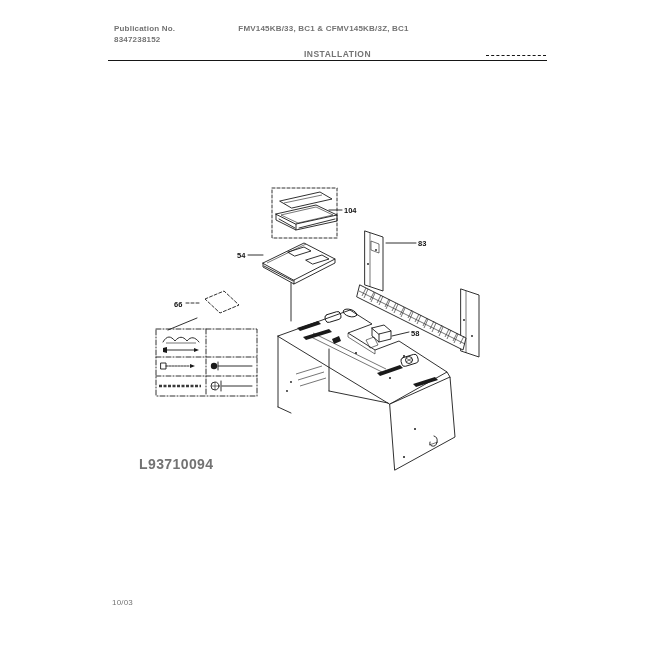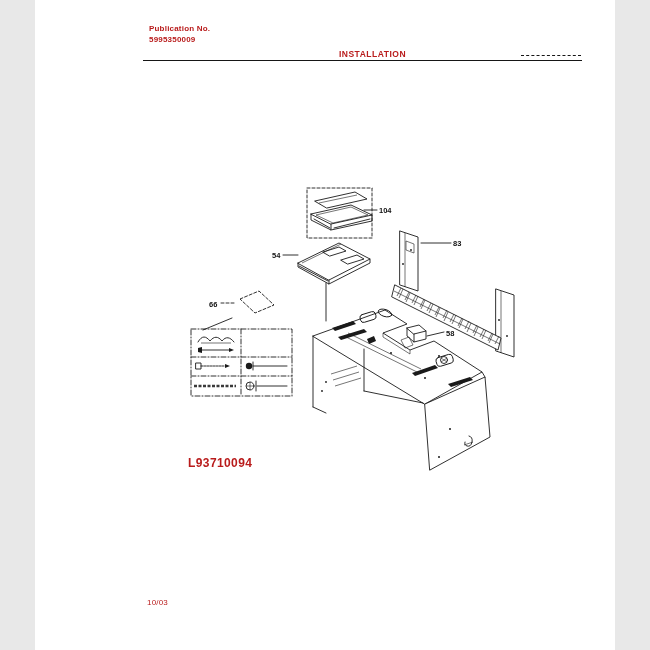--- a/index.html
+++ b/index.html
@@ -1,43 +1,44 @@
 <!DOCTYPE html>
 <html><head>
 <meta charset="utf-8">
 <style>
   html,body{margin:0;padding:0;background:#e8e8e8;}
-  .page{position:relative;width:580px;height:650px;background:#ffffff;
-        font-family:"Liberation Sans",sans-serif;color:#b91c1c;overflow:hidden;margin:0 auto;}
+  .page{position:relative;width:650px;height:650px;background:#ffffff;
+        font-family:"Liberation Sans",sans-serif;color:#737373;overflow:hidden;margin:0 auto;}
   .pub{position:absolute;left:114px;top:23px;font-size:8px;font-weight:700;line-height:11px;letter-spacing:.2px;}
   .model{position:absolute;left:0;top:24px;width:647px;text-align:center;font-size:8px;font-weight:700;letter-spacing:.2px;}
   .section{position:absolute;left:14px;top:49px;width:647px;text-align:center;font-size:8.5px;font-weight:700;letter-spacing:.5px;}
   .rule{position:absolute;left:108px;top:60px;width:439px;height:0;border-top:1.6px solid #161616;}
   .ruledash{position:absolute;left:486px;top:55px;width:60px;height:0;border-top:1.7px dashed #161616;}
-  .dcode{position:absolute;left:153px;top:456px;font-size:12px;font-weight:700;letter-spacing:.4px;}
+  .dcode{position:absolute;left:139px;top:456px;font-size:14px;font-weight:700;letter-spacing:.4px;}
   .fdate{position:absolute;left:112px;top:598px;font-size:8px;letter-spacing:.2px;}
   .fpage{position:absolute;left:0;top:598px;width:647px;text-align:center;font-size:8px;}
   svg.diagram{position:absolute;left:0;top:0;}
   .ln{stroke:#1a1a1a;fill:none;stroke-width:.9;stroke-linecap:round;stroke-linejoin:round;}
   .thin{stroke:#1a1a1a;fill:none;stroke-width:.6;}
   .dk{fill:#1a1a1a;stroke:none;}
   .wht{fill:#ffffff;}
   .plabel{font:700 7.5px "Liberation Sans",sans-serif;fill:#111;}
   .dash{stroke-dasharray:3,2;}
   .dashdot{stroke-dasharray:5,2,1,2;}
 </style>
 </head>
 <body>
 
 <div class="page">
 
   <div class="pub">
     <div>Publication No.</div>
-    <div>5995350009</div>
+    <div>8347238152</div>
   </div>
+  <div class="model">FMV145KB/33, BC1 &amp; CFMV145KB/3Z, BC1</div>
   <div class="section">INSTALLATION</div>
   <div class="rule"></div>
   <div class="ruledash"></div>
 
   <svg class="diagram" width="650" height="650" viewBox="0 0 650 650">
 
     <g>
       <rect x="272" y="188" width="65" height="50" class="ln dash"></rect>
       <polygon class="ln wht" points="280,201 320,192 332,199 292,208"></polygon>
       <line class="thin" x1="284" y1="203" x2="322" y2="195"></line>

